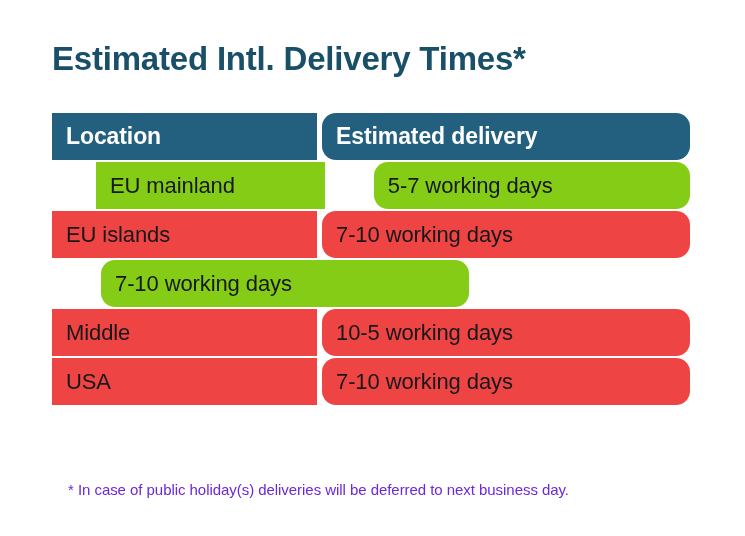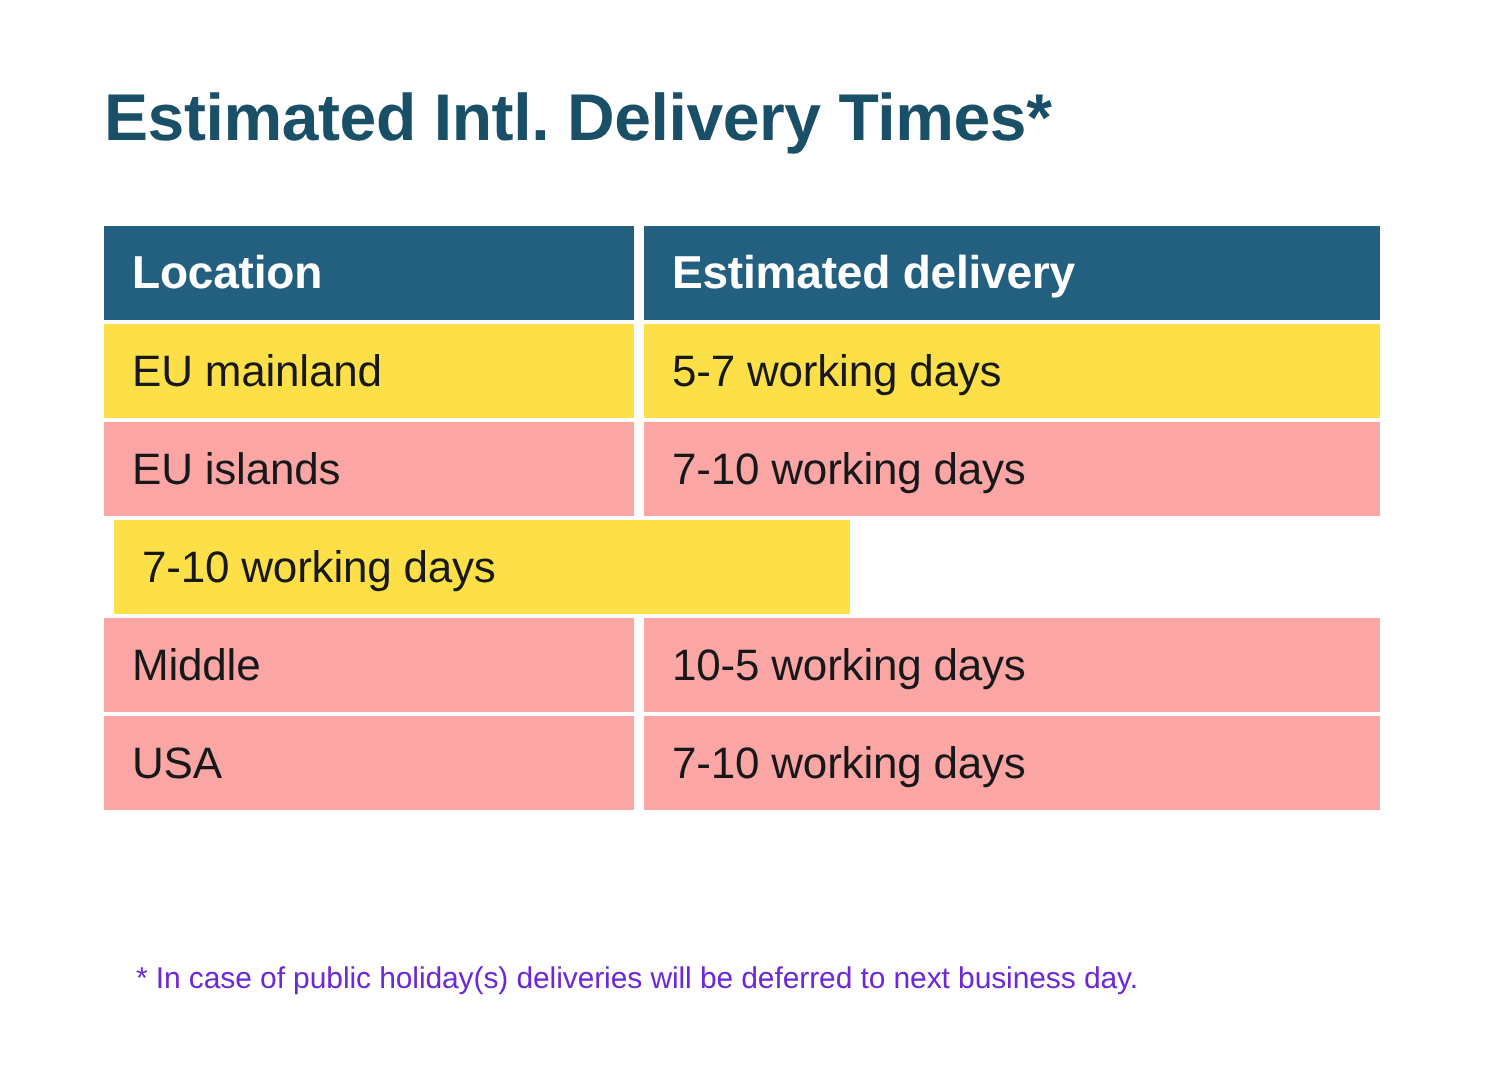--- a/index.html
+++ b/index.html
@@ -48,42 +48,42 @@
   .cell {
     box-sizing: border-box;
     padding: 4px 14px;
     display: flex;
     align-items: center;
     white-space: nowrap;
     overflow: hidden;
   }
   .col-loc   { width: 265px; }
   .gutter    { width: 5px; flex: 0 0 5px; background: #ffffff; }
-  .col-eta   { width: 368px; }
+  .col-eta   { width: 368px; border-radius: 14px; }
 
   
   .row-head .cell {
     height: 47px;
     background: #23607f;
     color: #ffffff;
     font-size: 23px;
     font-weight: 700;
     letter-spacing: -0.1px;
   }
 
   
   .row-body .cell {
     height: 47px;
     font-size: 22px;
     font-weight: 400;
     color: #17181a;
     letter-spacing: -0.1px;
   }
-  .row-body.alt-dark  .cell { background: #fde047; }
-  .row-body.alt-light .cell { background: #fca5a5; }
+  .row-body.alt-dark  .cell { background: #84cc16; margin-left: 44px; }
+  .row-body.alt-light .cell { background: #ef4444; }
 
   
   .footnote {
     position: absolute;
     left: 68px;
     top: 481px;
     font-size: 15px;
     font-weight: 400;
     color: #6d28d9;
     letter-spacing: -0.05px;

